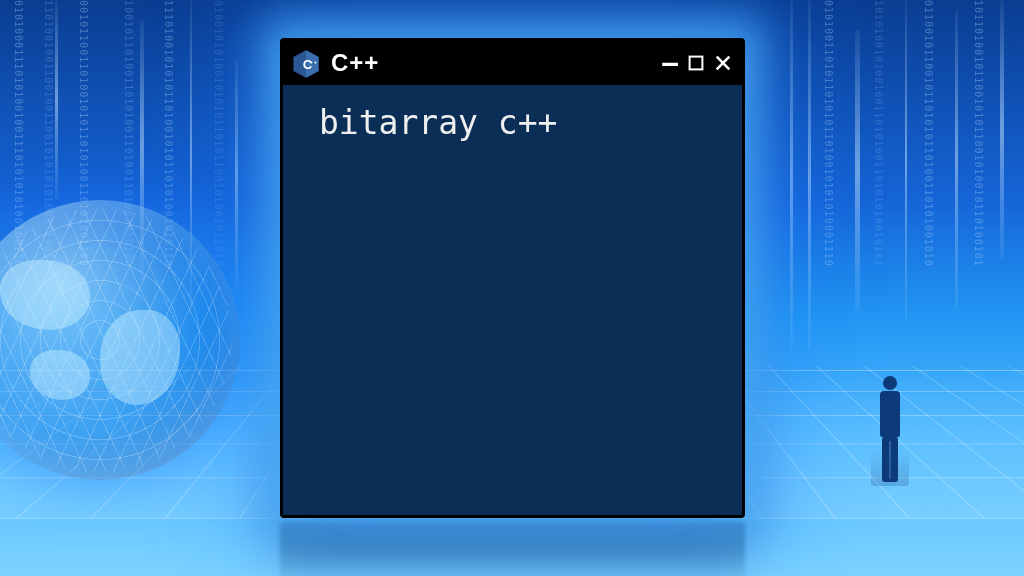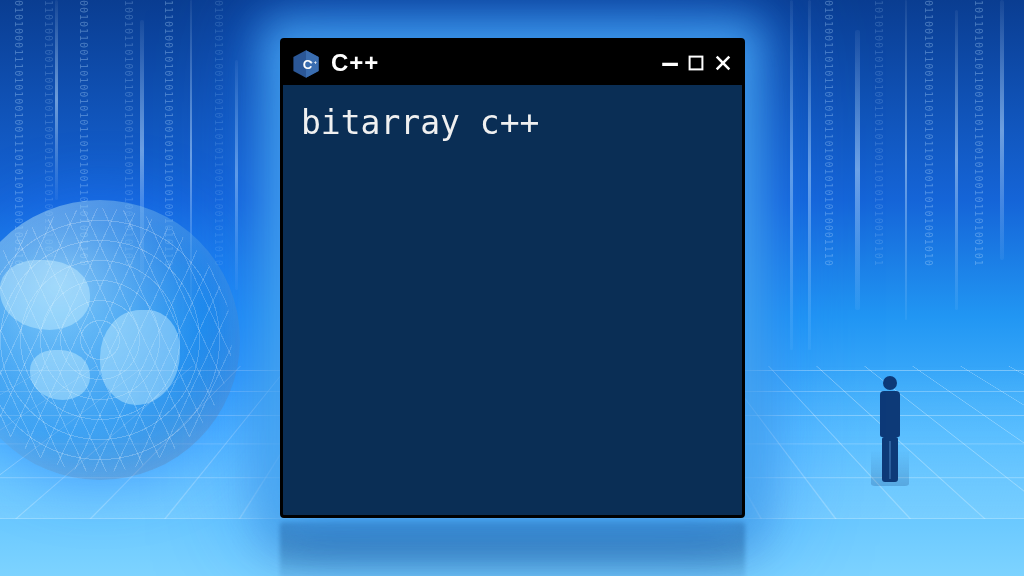--- a/index.html
+++ b/index.html
@@ -174,21 +174,21 @@
       display: inline-flex;
       align-items: center;
       justify-content: center;
     }
     .win-ctrl.min { font-size: 26px; font-weight: bold; }
     .win-ctrl.max svg { width: 16px; height: 16px; }
     .win-ctrl.close svg { width: 18px; height: 18px; }
 
     .terminal-body {
       flex: 1;
-      padding: 18px 18px;
+      padding: 18px 36px;
       color: #f0f0f0;
       font-family: "Menlo", "Consolas", "DejaVu Sans Mono", monospace;
       font-size: 33px;
       line-height: 1.2;
       letter-spacing: 0;
     }
 
     .terminal-reflection {
       position: absolute;
       left: 280px;

